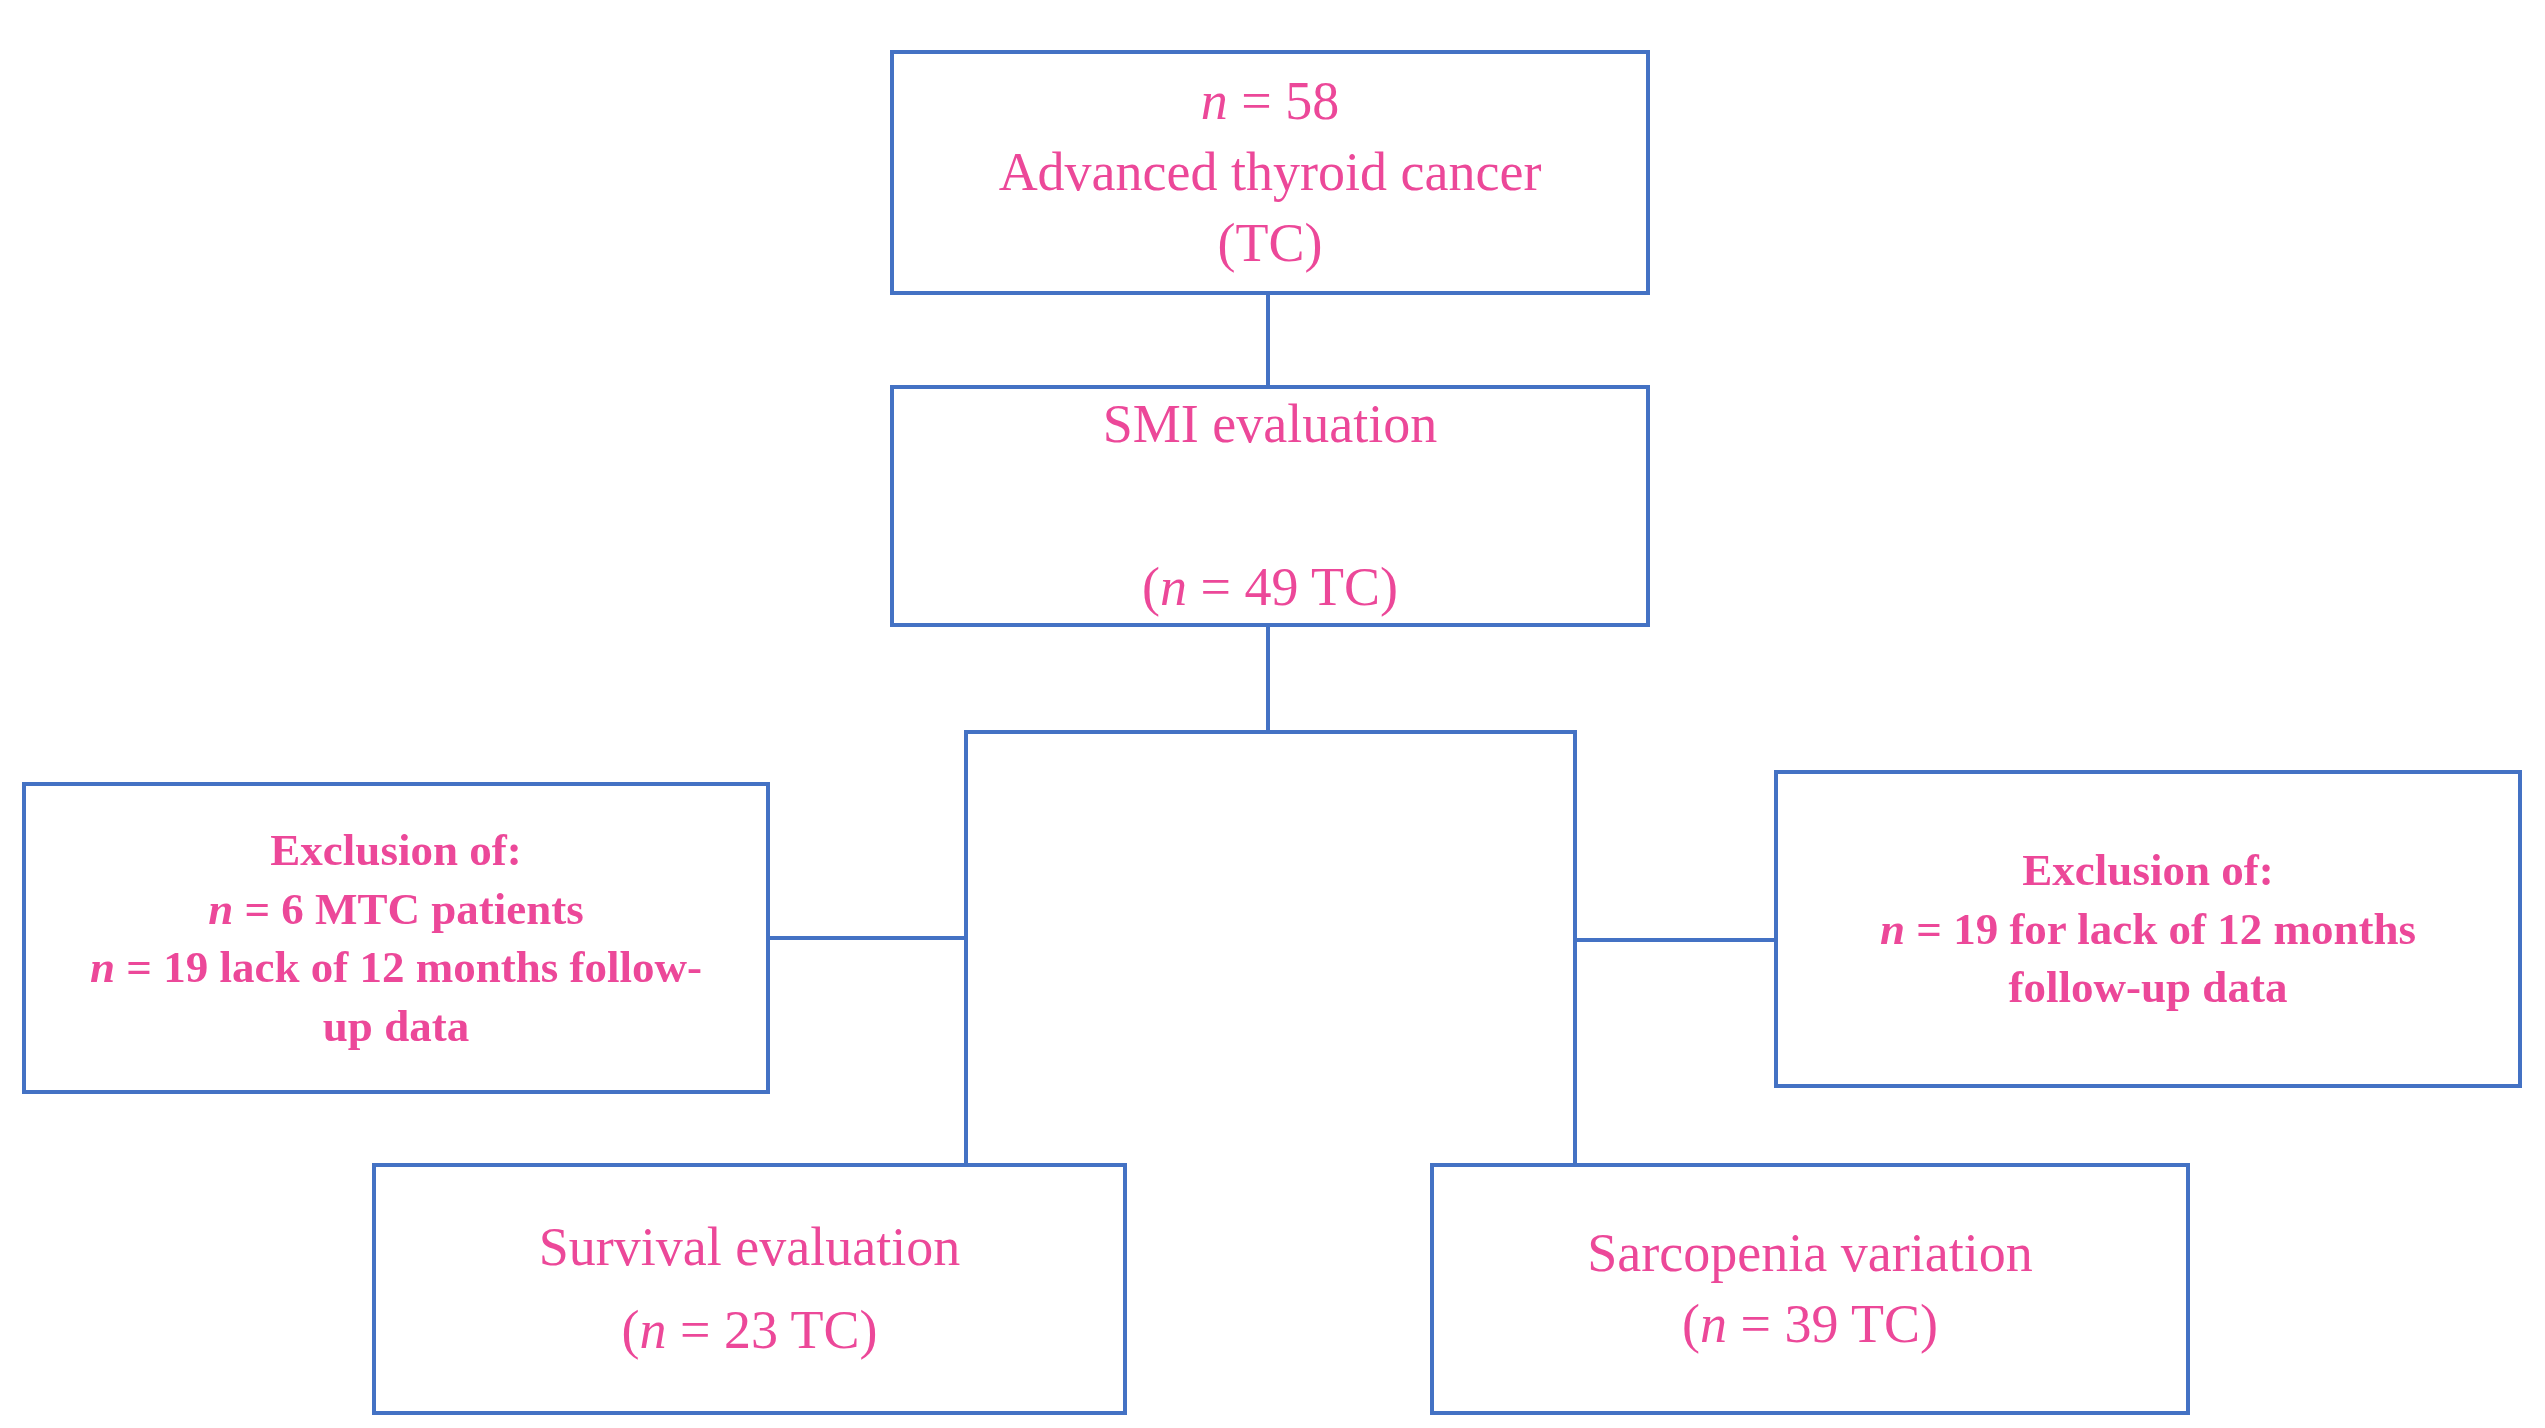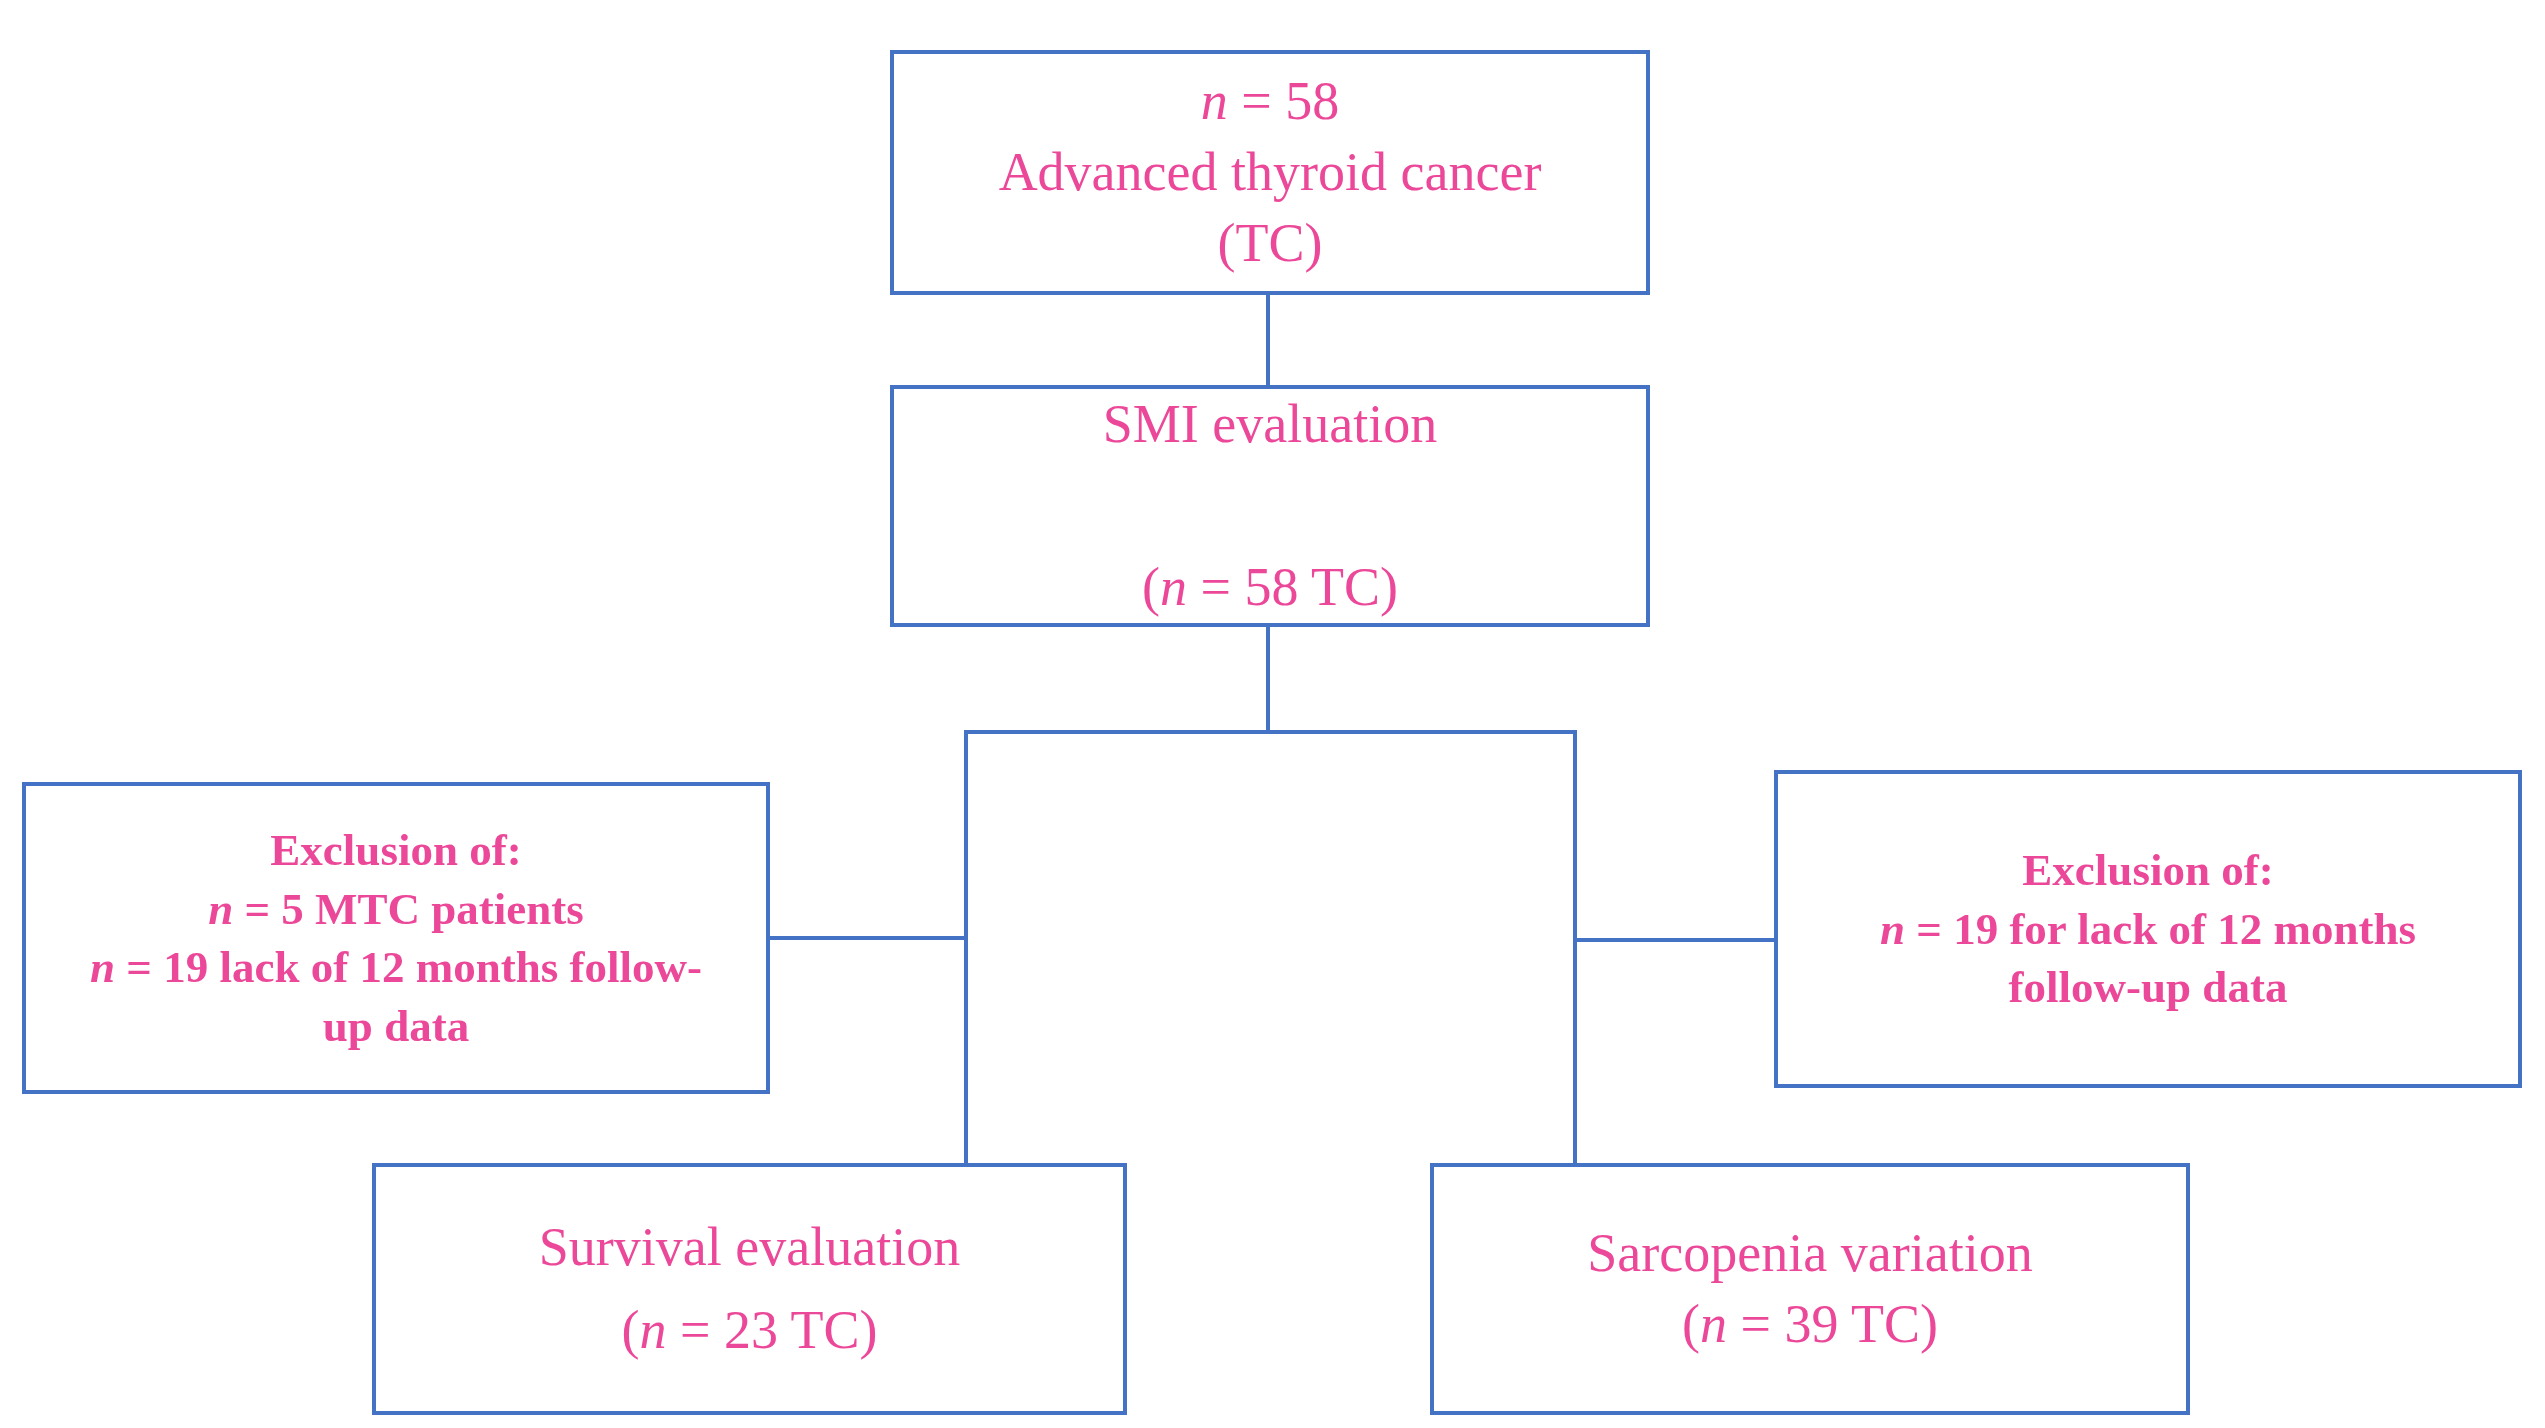--- a/index.html
+++ b/index.html
@@ -62,26 +62,26 @@
   <div class="conn" style="left:1577px; top:938px; width:199px; height:4px;"></div>
 
   <div class="node" style="left:890px; top:50px; width:760px; height:245px;">
       <div class="line"><span class="it">n</span><span> = 58</span></div>
       <div class="line"><span>Advanced thyroid cancer</span></div>
       <div class="line"><span>(TC)</span></div>
     </div>
 
   <div class="node" style="left:890px; top:385px; width:760px; height:242px;justify-content:space-between;">
       <div class="line"><span>SMI evaluation</span></div>
-      <div class="line"><span>(</span><span class="it">n</span><span> = 58 TC)</span></div>
+      <div class="line"><span>(</span><span class="it">n</span><span> = 49 TC)</span></div>
     </div>
 
   <div class="node small" style="left:22px; top:782px; width:748px; height:312px;">
       <div class="line"><span>Exclusion of:</span></div>
-      <div class="line"><span class="it">n</span><span> = 5 MTC patients</span></div>
+      <div class="line"><span class="it">n</span><span> = 6 MTC patients</span></div>
       <div class="line"><span class="it">n</span><span> = 19 lack of 12 months follow-</span></div>
       <div class="line"><span>up data</span></div>
     </div>
 
   <div class="node small" style="left:1774px; top:770px; width:748px; height:318px;">
       <div class="line"><span>Exclusion of:</span></div>
       <div class="line"><span class="it">n</span><span> = 19 for lack of 12 months</span></div>
       <div class="line"><span>follow-up data</span></div>
     </div>
 

